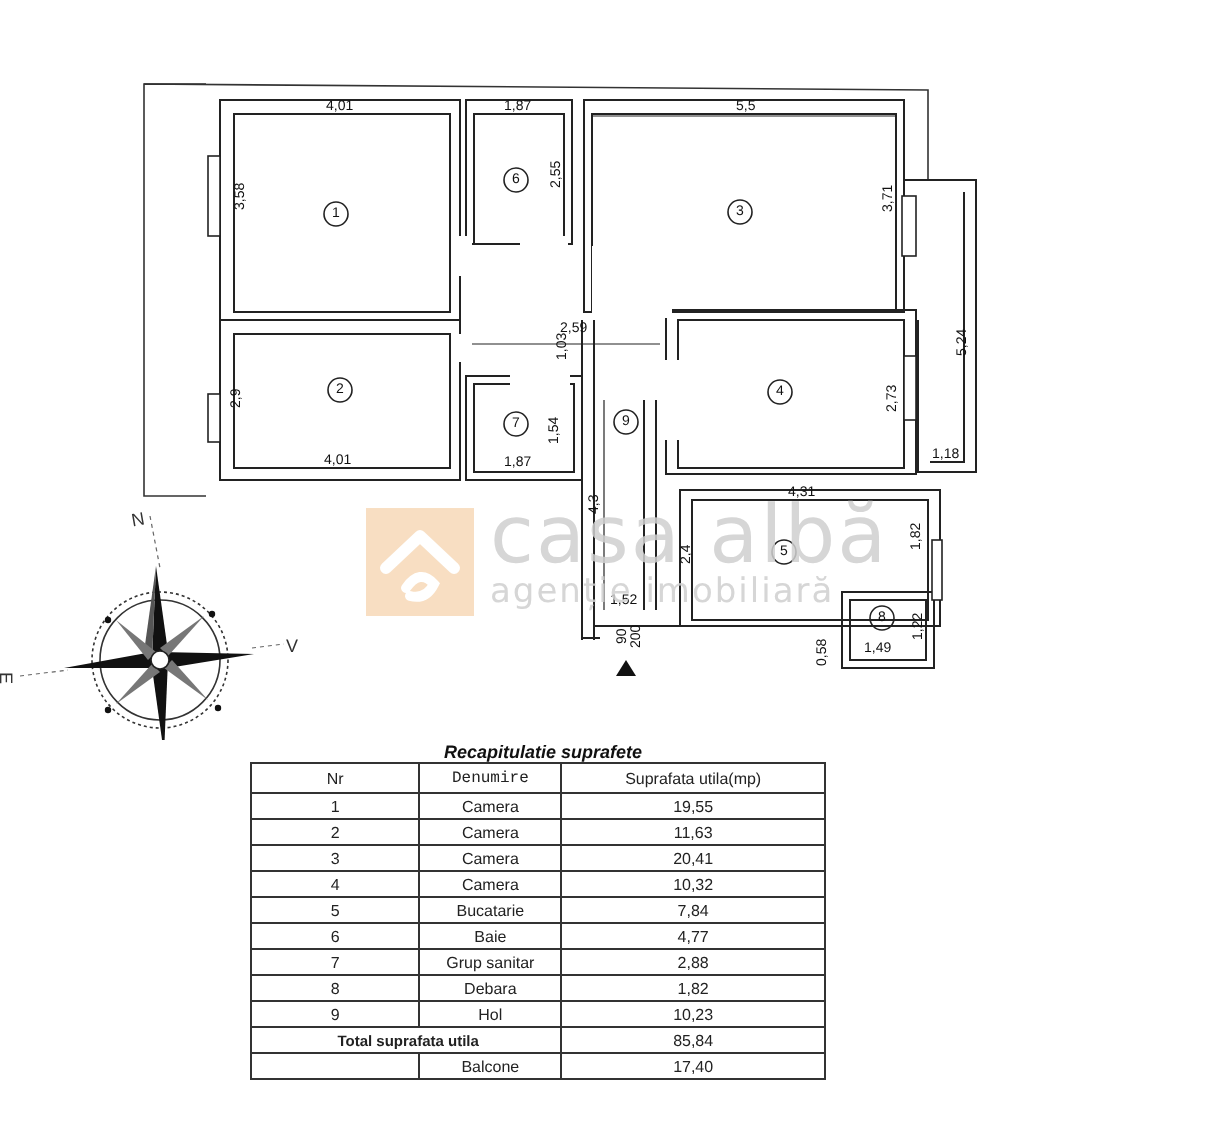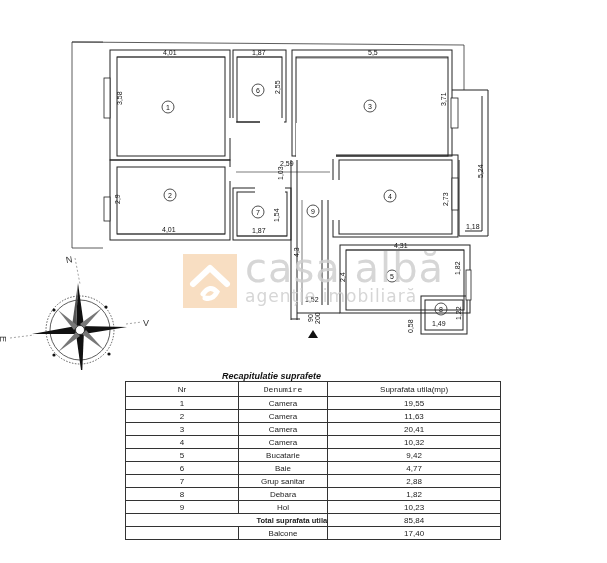--- a/index.html
+++ b/index.html
@@ -5,27 +5,27 @@
   html, body { margin: 0; padding: 0; background: #ffffff; }
   body { width: 607px; height: 563px; position: relative; overflow: hidden; font-family: "Liberation Sans", sans-serif; }
   #plan { position: absolute; left: 0; top: 0; width: 607px; height: 370px; }
   .dim { font-family: "Liberation Sans", sans-serif; font-size: 7px; fill: #111; }
   .room-num { font-family: "Liberation Sans", sans-serif; font-size: 7px; fill: #111; text-anchor: middle; dominant-baseline: central; }
   .watermark { position: absolute; left: 183px; top: 253px; width: 260px; height: 56px; pointer-events: none; padding-left: 47px; }
   .wm-logo { position: absolute; left: 0; top: 1px; width: 54px; height: 54px; background: #f7d9b8; opacity: 0.85; }
   .wm-name { position: absolute; left: 62px; top: -8px; font-size: 40px; color: #cfcfcf; letter-spacing: 1px; white-space: nowrap; font-family: "DejaVu Sans", sans-serif; opacity: 0.85; }
   .wm-sub { position: absolute; left: 62px; top: 33px; font-size: 17px; color: #cfcfcf; letter-spacing: 1px; white-space: nowrap; font-family: "DejaVu Sans", sans-serif; opacity: 0.85; text-align: right; }
   .table-title { position: absolute; left: 222px; top: 371px; font-size: 9px; font-weight: bold; font-style: italic; color: #111; }
-  table.summary { position: absolute; left: 125px; top: 381px; width: 376px; border-collapse: collapse; font-size: 8px; color: #222; }
+  table.summary { position: absolute; left: 125px; top: 381px; width: 288px; border-collapse: collapse; font-size: 8px; color: #222; }
   table.summary td, table.summary th { border: 1px solid #333; height: 12px; padding: 0; text-align: center; font-weight: normal; line-height: 11px; }
   table.summary th { height: 14px; }
   table.summary .c-nr { width: 95px; }
   table.summary .c-den { width: 75px; font-family: Liberation Mono, monospace; }
   table.summary .c-sup { width: 146px; }
-  table.summary td.total-label { text-align: right; padding-left: 2px; font-weight: bold; font-size: 7.5px; }
+  table.summary td.total-label { text-align: center; padding-left: 2px; font-weight: bold; font-size: 7.5px; }
   table.summary td.balcony-left { border-right: 1px solid #333; }
   table.summary tr.total-row td { height: 12px; }
 </style>
 </head>
 <body>
 
 <svg id="plan" viewBox="0 0 607 370" xmlns="http://www.w3.org/2000/svg">
   <g fill="none" stroke="#333" stroke-width="0.8">
     <polyline points="103,248 72,248 72,42 464,45 464,90"></polyline>
     <line x1="72" y1="42" x2="103" y2="42"></line>
@@ -218,21 +218,21 @@
         <td>20,41</td>
       </tr>
     <tr>
         <td>4</td>
         <td>Camera</td>
         <td>10,32</td>
       </tr>
     <tr>
         <td>5</td>
         <td>Bucatarie</td>
-        <td>9,42</td>
+        <td>7,84</td>
       </tr>
     <tr>
         <td>6</td>
         <td>Baie</td>
         <td>4,77</td>
       </tr>
     <tr>
         <td>7</td>
         <td>Grup sanitar</td>
         <td>2,88</td>

